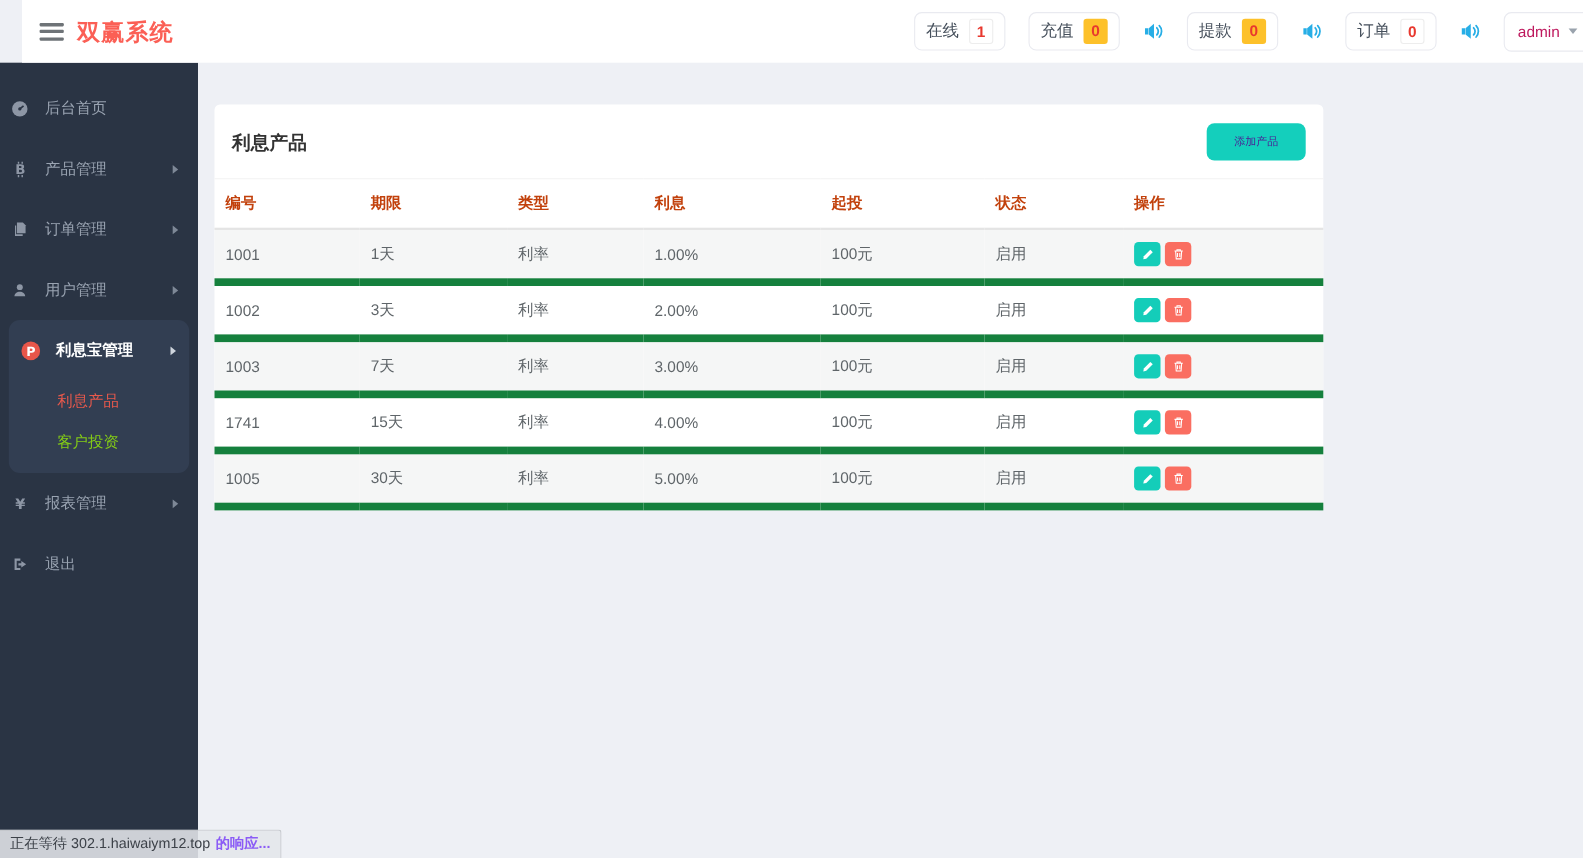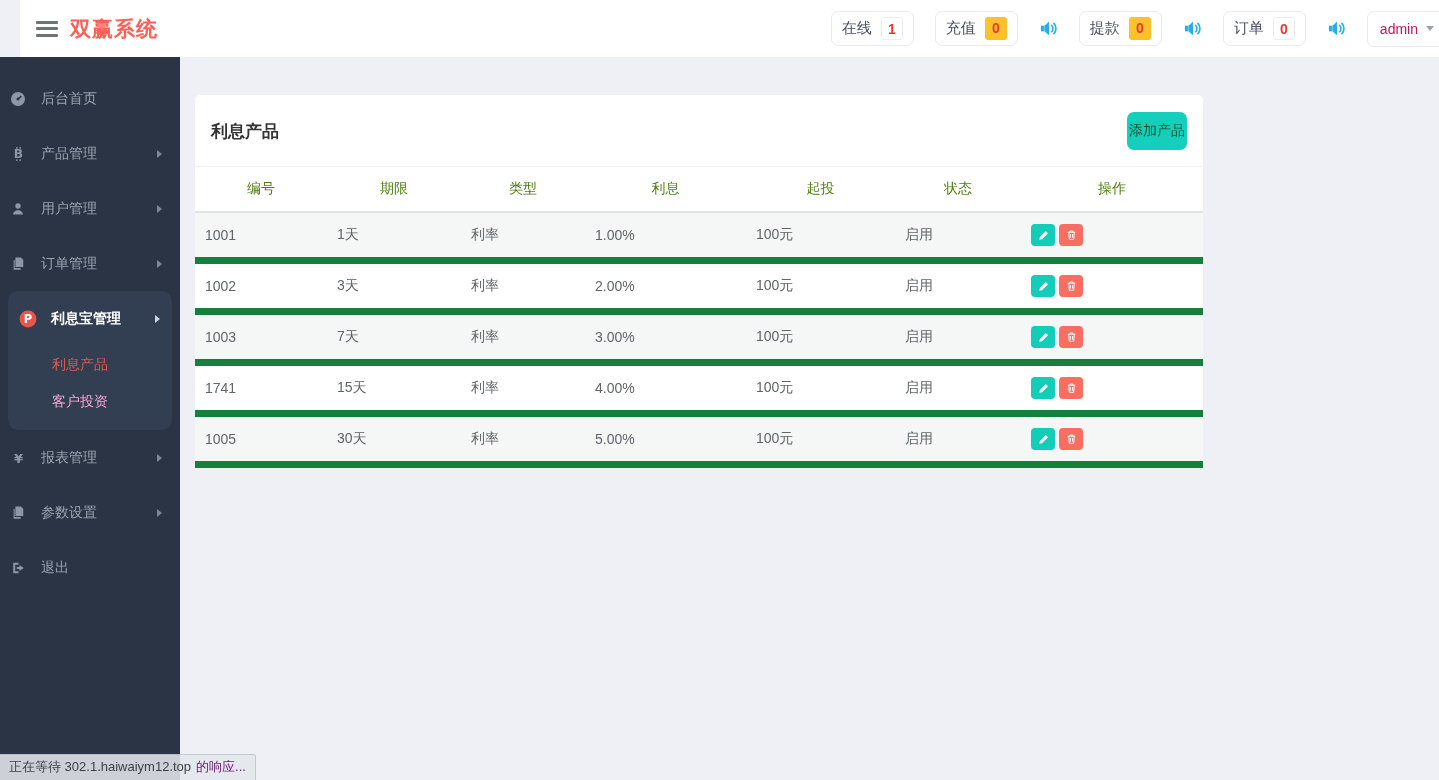--- a/index.html
+++ b/index.html
@@ -46,55 +46,55 @@
     color:#9aa4b2; font-size:14px; position:relative; cursor:pointer;
   }
   .nav-icon { width:24px; display:flex; justify-content:center; align-items:center; margin-right:11px; color:#8d96a5; }
   .caret-right {
     position:absolute; right:18px; width:0; height:0;
     border-top:4px solid transparent; border-bottom:4px solid transparent; border-left:5px solid #7e8897;
   }
   .active-group { margin:0 8px; background:#323e52; border-radius:10px; padding-bottom:10px; }
   .active-group .nav-item { color:#fff; font-weight:bold; padding:0 8px; }
   .active-group .caret-right { right:12px; border-left-color:#cfd5dd; }
-  .sub-item { height:37px; display:flex; align-items:center; padding-left:44px; font-size:14px; color:#f9a8d4; cursor:pointer; }
+  .sub-item { height:37px; display:flex; align-items:center; padding-left:44px; font-size:14px; color:#84cc16; cursor:pointer; }
   .sub-item.active { color:#e8594c; }
   
   .main { position:absolute; left:180px; top:57px; right:0; bottom:0; background:#eef0f5; }
   .card { position:absolute; left:15px; top:38px; width:1008px; background:#fff; border-radius:5px; }
   .card-header { display:flex; align-items:center; justify-content:space-between; padding:17px 16px 16px 16px; }
   .panel-title { font-size:17px; font-weight:bold; color:#333; }
   .add-btn {
-    background:#14cfbc; color:#14532d; border:none; border-radius:7px;
-    padding:10px 2px; font-size:14px; cursor:pointer;
+    background:#14cfbc; color:#4c1d95; border:none; border-radius:7px;
+    padding:10px 25px; font-size:10px; cursor:pointer;
   }
   table { width:100%; border-collapse:collapse; font-size:14px; color:#5f6569; table-layout:fixed; }
   thead th {
-    text-align:center; font-weight:400; color:#4d7c0f;
+    text-align:left; font-weight:700; color:#c2410c;
     padding:13px 10px; border-top:1px solid #f3f3f3; border-bottom:2px solid #e4e4e4;
   }
   tbody td { padding:11px 10px; border-bottom:7px solid #15803d; }
   tbody tr:nth-child(odd) { background:#f5f6f6; }
   .actions { display:flex; gap:4px; }
   .btn-edit, .btn-delete {
     width:24px; height:22px; border:none; border-radius:4px;
     display:flex; align-items:center; justify-content:center; cursor:pointer;
   }
   .btn-edit { background:#14cdb9; }
   .btn-delete { background:#fa6e61; }
   
   .status-bubble {
     position:absolute; left:0; bottom:0; z-index:9;
     background:rgba(228,230,234,0.88);
     border:1px solid rgba(175,178,184,0.6); border-left:none; border-bottom:none;
     border-top-right-radius:3px;
     padding:3px 9px 4px 9px; font-size:13px; display:flex; gap:5px; white-space:nowrap;text-align:center;
   }
   .status-host { color:#3c4148; }
-  .status-suffix { color:#701a75; }
+  .status-suffix { color:#8b5cf6;font-weight:bold; }
 </style>
 </head>
 <body>
 
 <header class="topbar">
   <button class="hamburger">
       <span></span>
       <span></span>
       <span></span>
     </button>
@@ -171,37 +171,37 @@
           <text x="8" y="12.6" text-anchor="middle" font-size="13" font-weight="bold" fill="currentColor" font-family="DejaVu Sans, sans-serif">B</text>
           <path stroke="currentColor" stroke-width="1.4" d="M6.2 0.5v2M9.8 0.5v2M6.2 13.5v2M9.8 13.5v2"></path>
         </svg>
     </span>
     <span>产品管理</span>
     <span class="caret-right"></span>
   </div>
 
   <div class="nav-item">
     <span class="nav-icon">
+      <svg width="14" height="15" viewBox="0 0 16 16" fill="currentColor">
+          <path d="M5 1h6.2l2.8 2.8V12H5z"></path>
+          <path d="M3 4h1.2v9.2H11V15H3z"></path>
+        </svg>
+    </span>
+    <span>订单管理</span>
+    <span class="caret-right"></span>
+  </div>
+
+  <div class="nav-item">
+    <span class="nav-icon">
       <svg width="14" height="14" viewBox="0 0 16 16" fill="currentColor">
           <circle cx="8" cy="4.6" r="3.1"></circle>
           <path d="M2.4 14.2c0-3.1 2.6-4.9 5.6-4.9s5.6 1.8 5.6 4.9z"></path>
         </svg>
     </span>
     <span>用户管理</span>
-    <span class="caret-right"></span>
-  </div>
-
-  <div class="nav-item">
-    <span class="nav-icon">
-      <svg width="14" height="15" viewBox="0 0 16 16" fill="currentColor">
-          <path d="M5 1h6.2l2.8 2.8V12H5z"></path>
-          <path d="M3 4h1.2v9.2H11V15H3z"></path>
-        </svg>
-    </span>
-    <span>订单管理</span>
     <span class="caret-right"></span>
   </div>
 
   <div class="active-group">
     <div class="nav-item">
       <span class="nav-icon">
         <svg width="18" height="18" viewBox="0 0 18 18">
             <circle cx="9" cy="9" r="8.5" fill="#e8564a"></circle>
             <text x="9" y="13.2" text-anchor="middle" font-size="11.5" font-weight="bold" fill="#fff" font-family="DejaVu Sans, sans-serif">P</text>
           </svg>
@@ -220,30 +220,20 @@
   <div class="nav-item">
     <span class="nav-icon">
       <svg width="15" height="16" viewBox="0 0 16 16">
           <text x="8" y="13" text-anchor="middle" font-size="14" font-weight="bold" fill="currentColor" font-family="DejaVu Sans, sans-serif">¥</text>
         </svg>
     </span>
     <span>报表管理</span>
     <span class="caret-right"></span>
   </div>
 
-  <div class="nav-item">
-    <span class="nav-icon">
-      <svg width="14" height="15" viewBox="0 0 16 16" fill="currentColor">
-          <path d="M5 1h6.2l2.8 2.8V12H5z"></path>
-          <path d="M3 4h1.2v9.2H11V15H3z"></path>
-        </svg>
-    </span>
-    <span>参数设置</span>
-    <span class="caret-right"></span>
-  </div>
 
 
   <div class="nav-item">
     <span class="nav-icon">
       <svg width="15" height="14" viewBox="0 0 16 16" fill="currentColor">
           <path d="M2 2h6v2.2H4.2v7.6H8V14H2z"></path>
           <path d="M9 4.6L14 8l-5 3.4V9.2H6V6.8h3z"></path>
         </svg>
     </span>
     <span>退出</span>

